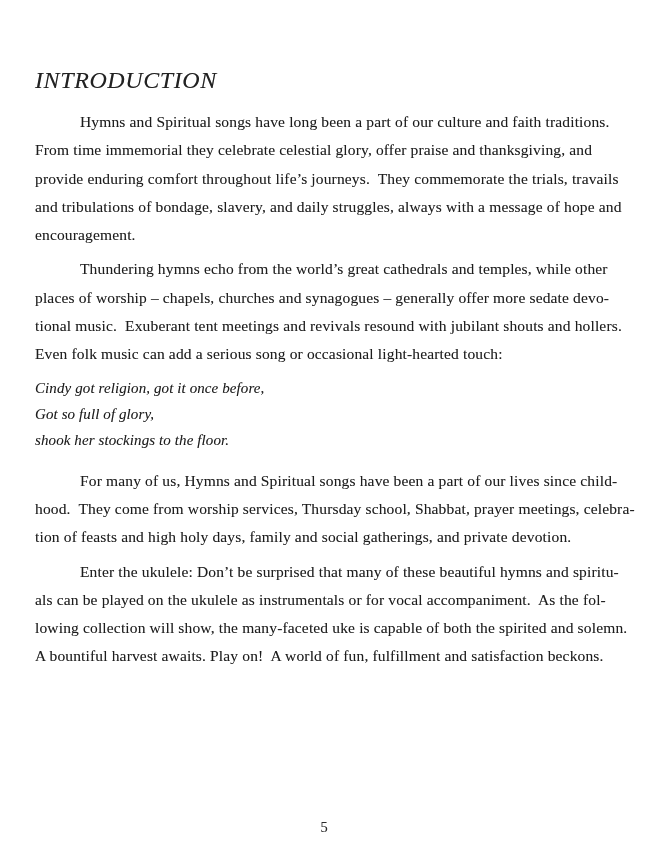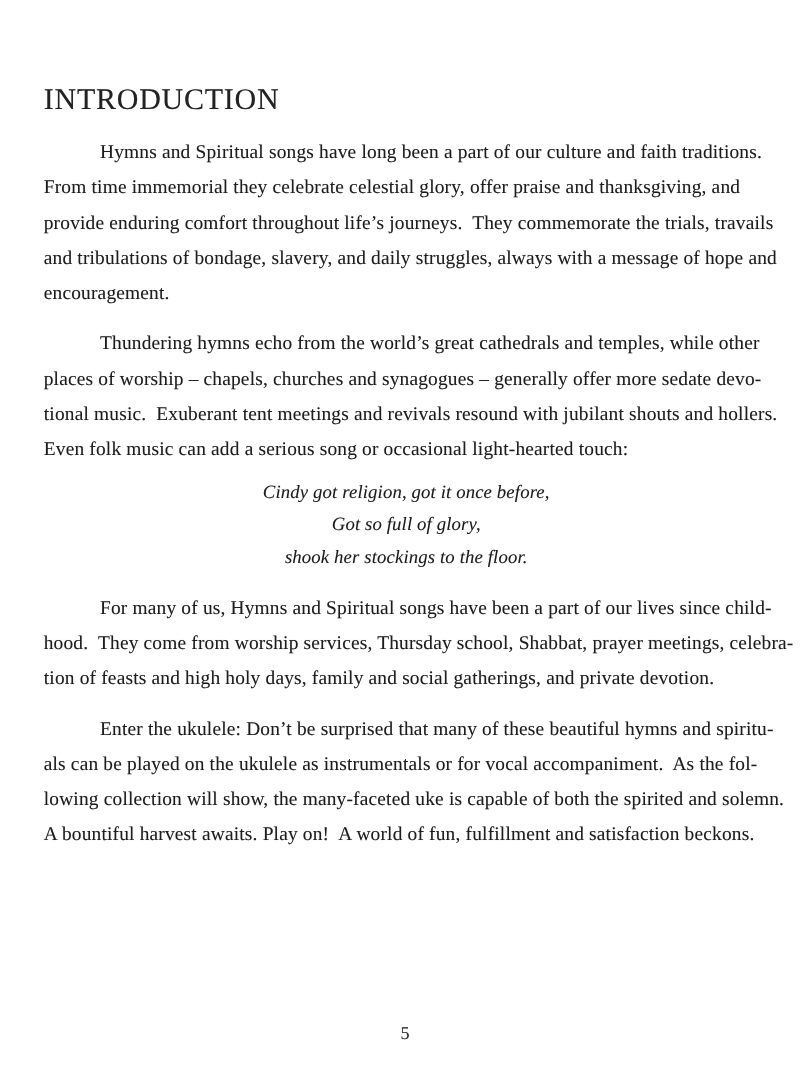--- a/index.html
+++ b/index.html
@@ -19,38 +19,39 @@
     overflow: hidden;
     text-shadow: 0 0 0.6px rgba(40,40,40,0.35);
   }
   .page-title {
     margin: 0 0 16px 0;
     font-size: 24px;
     font-weight: normal;
     line-height: 24px;
     letter-spacing: 0.6px;
     color: #222222;
+    font-style: italic;
   }
   .para {
-    margin: 12px 0 6px 0;
+    margin: 0 0 6px 0;
     font-size: 15.5px;
     line-height: 28.3px;
     letter-spacing: 0.15px;
     white-space: pre;
     text-indent: 45px;
     color: #1d1d1d;
   }
   .verse {
     margin: 6px 0 14px 0;
     font-size: 15px;
     font-style: italic;
     line-height: 26px;
     letter-spacing: 0.1px;
     white-space: pre;
-    text-align: center;
+    text-align: left;
     color: #1d1d1d;
   }
   .page-number {
     position: absolute;
     left: 0;
     right: 0;
     top: 819px;
     text-align: center;
     font-size: 14.5px;
     color: #2a2a2a;

